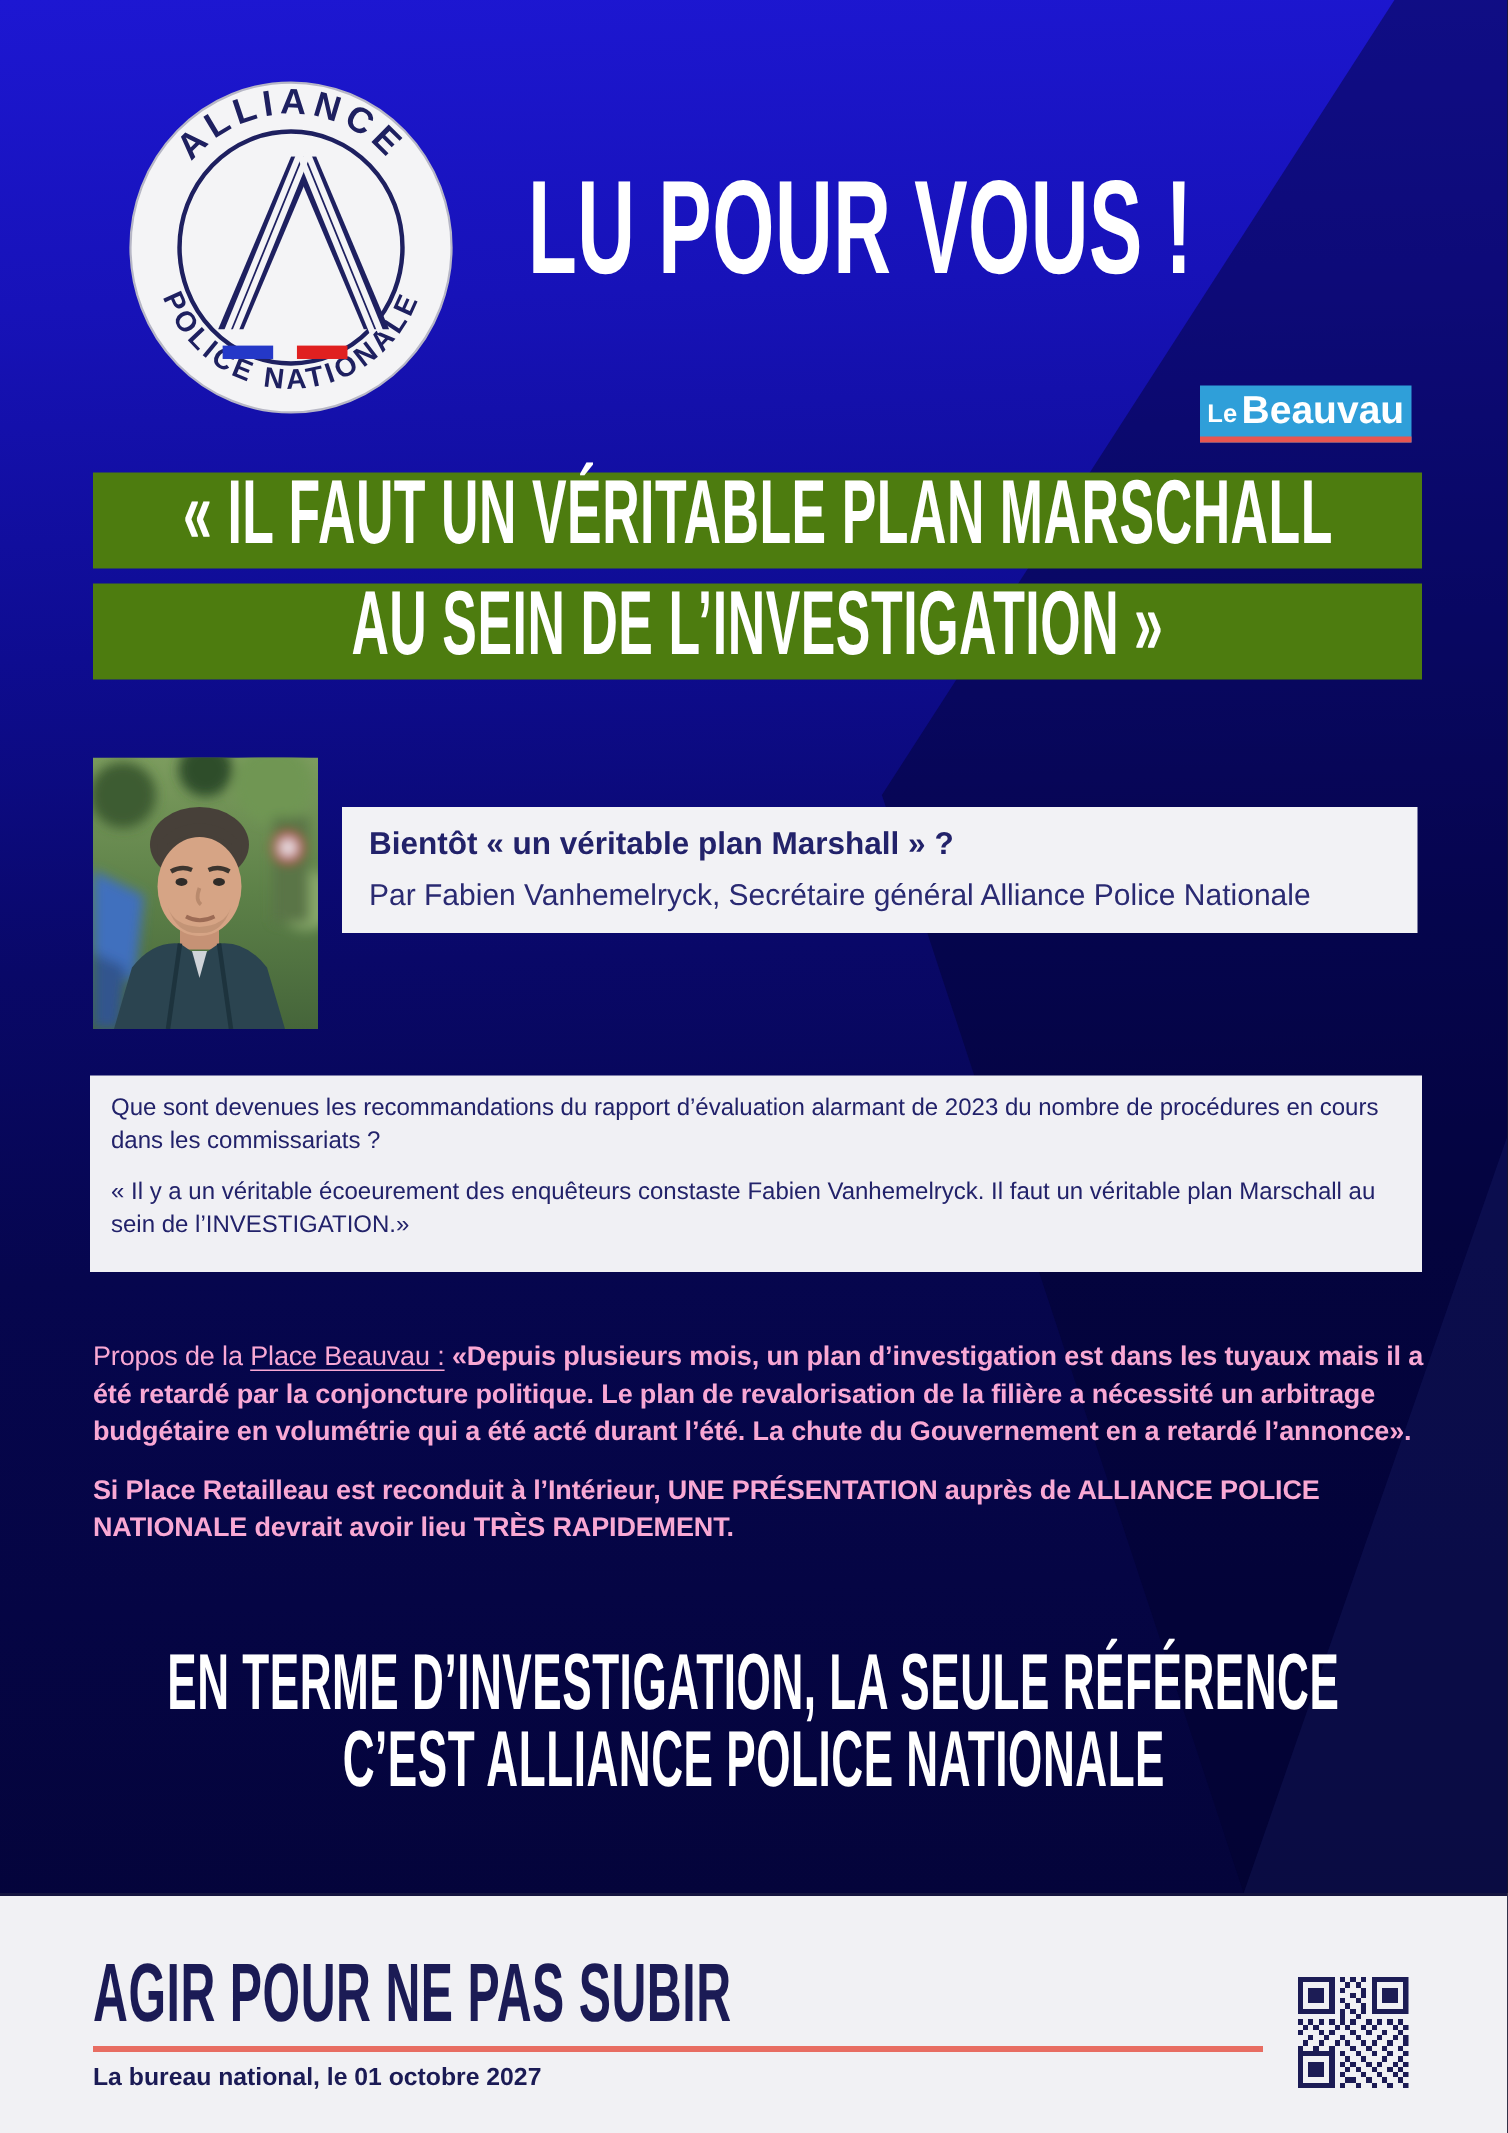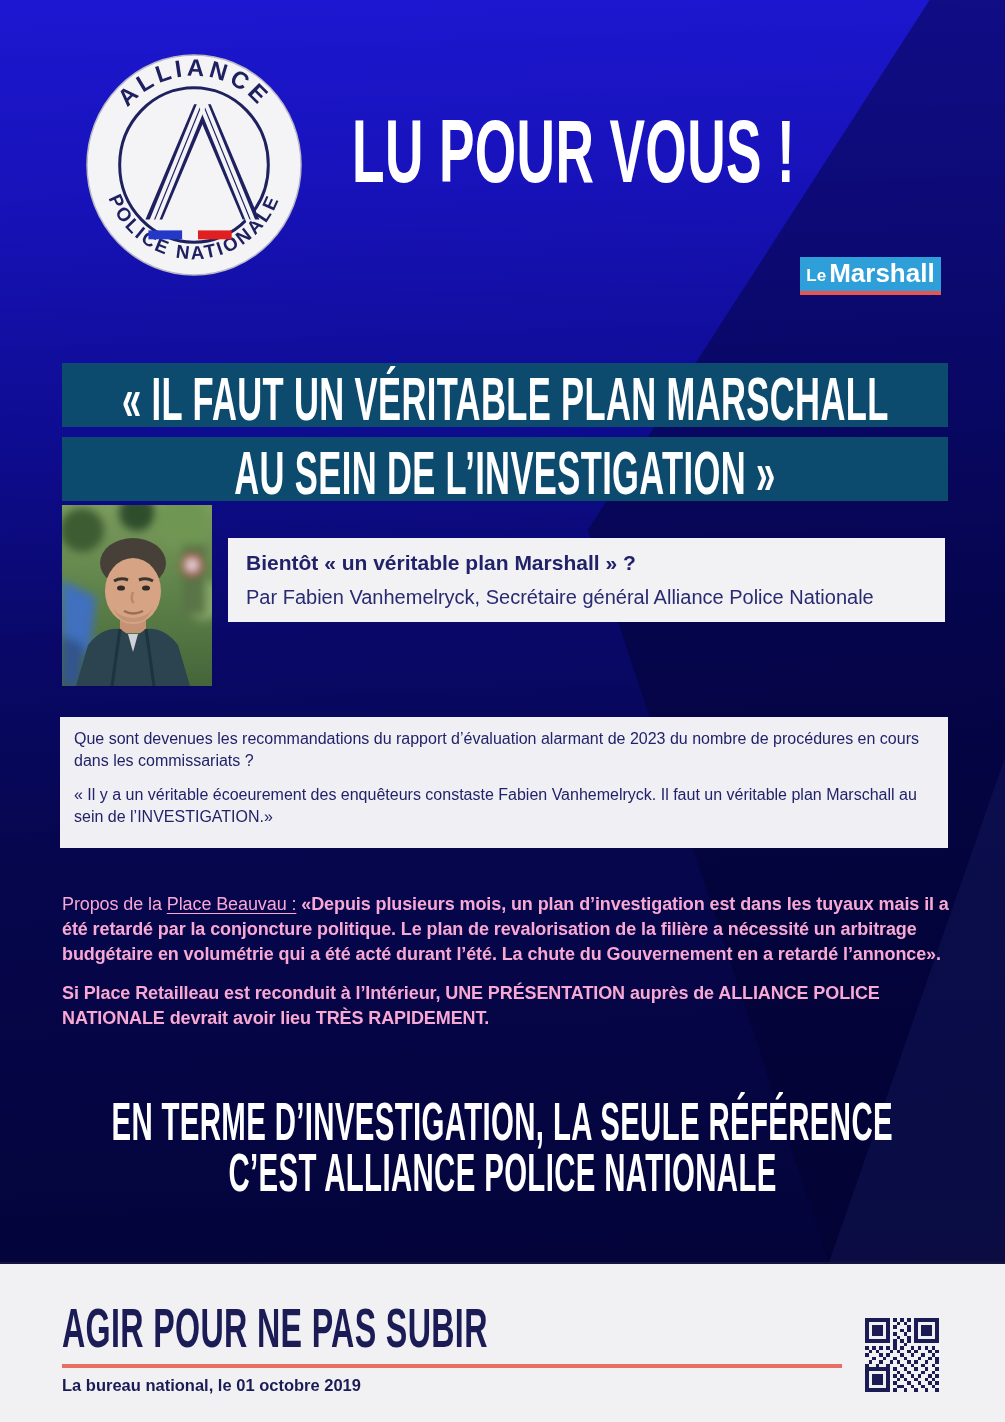--- a/index.html
+++ b/index.html
@@ -22,21 +22,21 @@
     position:absolute;inset:0;background:rgba(80,100,210,.10);
     clip-path:polygon(82.5% 100%,100% 60%,100% 100%);
   }
   .footer-band{
     position:absolute;left:0;top:1262px;width:1005px;height:160px;
     background:#f1f1f4;border-top:2px solid #14143f;
   }
   
   .cond{display:inline-block;font-weight:bold;white-space:nowrap;letter-spacing:.5px;}
   .title-text{font-size:74px;color:#fff;transform:scale(.72,1.2);transform-origin:left center;}
-  .banner{left:62px;width:886px;height:64px;background:#0c4a6e;display:flex;align-items:flex-end;justify-content:center;margin-top:48px;}
+  .banner{left:62px;width:886px;height:64px;background:#4d7c0f;display:flex;align-items:flex-start;justify-content:center;}
   .banner .cond{font-size:48px;color:#fff;transform:scale(.72,1.26);transform-origin:center center;}
   .closing-line{left:0;width:1005px;height:50px;display:flex;align-items:center;justify-content:center;}
   .closing-line .cond{font-size:42px;color:#fff;transform:scale(.7,1.26);transform-origin:center center;}
   .slogan .cond{font-size:46px;color:#1b1b55;transform:scale(.7,1.2);transform-origin:left center;}
   
   .parisien{
     left:800px;top:257px;width:141px;height:38px;background:#2f9fd9;
     display:flex;align-items:flex-end;justify-content:center;gap:3px;
     padding-bottom:7px;box-sizing:border-box;border-bottom:4px solid #e85550;
     color:#fff;font-weight:bold;
@@ -114,21 +114,21 @@
       </g>
     </svg>
   </div>
 
   <div class="abs" style="left:352px;top:106px;height:90px;display:flex;align-items:center;">
     <span class="cond title-text">LU POUR VOUS !</span>
   </div>
 
   <div class="abs parisien">
     <span class="le">Le</span>
-    <span class="pa">Marshall</span>
+    <span class="pa">Beauvau</span>
   </div>
 
   <div class="abs banner" style="top:315px;">
     <span class="cond">« IL FAUT UN VÉRITABLE PLAN MARSCHALL</span>
   </div>
   <div class="abs banner" style="top:389px;">
     <span class="cond">AU SEIN DE L’INVESTIGATION »</span>
   </div>
 
   <div class="abs photo">
@@ -193,21 +193,21 @@
     <span class="cond">EN TERME D’INVESTIGATION, LA SEULE RÉFÉRENCE</span>
   </div>
   <div class="abs closing-line" style="top:1148px;">
     <span class="cond">C’EST ALLIANCE POLICE NATIONALE</span>
   </div>
 
   <div class="abs slogan">
     <span class="cond">AGIR POUR NE PAS SUBIR</span>
   </div>
   <div class="abs red-rule"></div>
-  <div class="abs dateline">La bureau national, le 01 octobre 2019</div>
+  <div class="abs dateline">La bureau national, le 01 octobre 2027</div>
 
   <div class="abs qr">
     <svg width="74" height="74" viewBox="0 0 21 21" shape-rendering="crispEdges">
       <g fill="#1c1c55">
         <path fill-rule="evenodd" d="M0 0h7v7H0zM1 1h5v5H1z"></path>
           <rect x="2" y="2" width="3" height="3"></rect>
         <path fill-rule="evenodd" d="M14 0h7v7h-7zM15 1h5v5h-5z"></path>
           <rect x="16" y="2" width="3" height="3"></rect>
         <path fill-rule="evenodd" d="M0 14h7v7H0zM1 15h5v5H1z"></path>
           <rect x="2" y="16" width="3" height="3"></rect>

